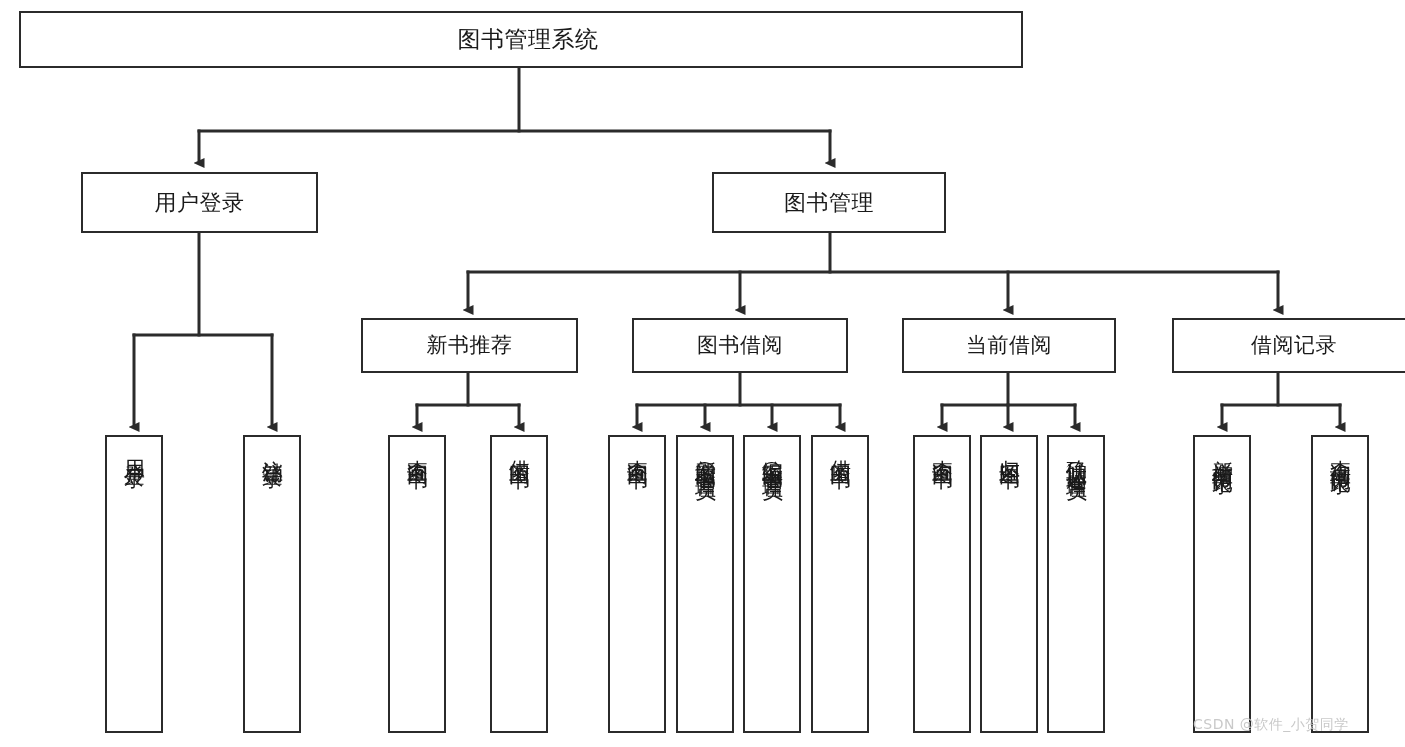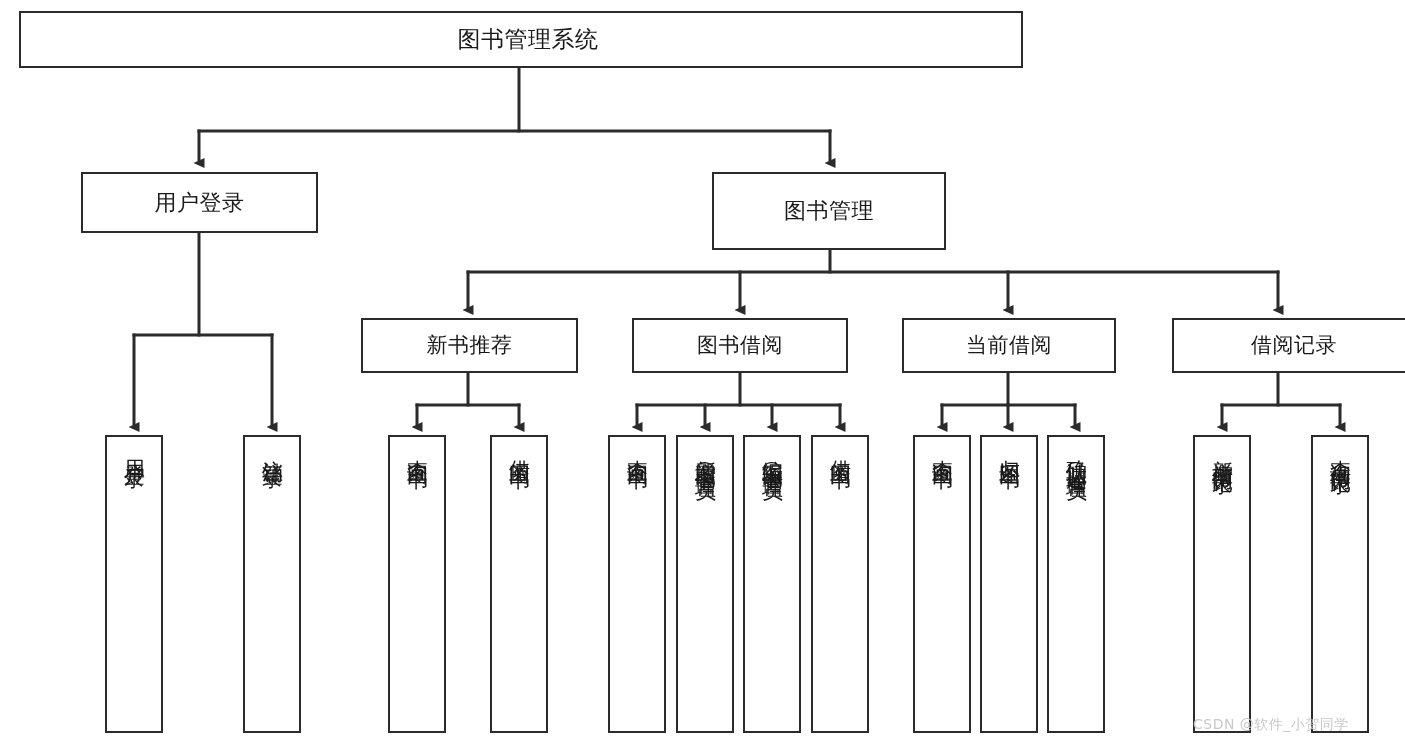--- a/index.html
+++ b/index.html
@@ -125,21 +125,21 @@
     </g>
   </svg>
 
   <div class="node level-root" style="left:19px; top:11px; width:1004px; height:57px;padding-left:14px;">
     <span class="node-label">图书管理系统</span>
   </div>
 
   <div class="node level-1" style="left:81px; top:172px; width:237px; height:61px;">
     <span class="node-label">用户登录</span>
   </div>
-  <div class="node level-1" style="left:712px; top:172px; width:234px; height:78px;">
+  <div class="node level-1" style="left:712px; top:172px; width:234px; height:61px;">
     <span class="node-label">图书管理</span>
   </div>
 
   <div class="node level-2" style="left:361px; top:318px; width:217px; height:55px;">
     <span class="node-label">新书推荐</span>
   </div>
   <div class="node level-2" style="left:632px; top:318px; width:216px; height:55px;">
     <span class="node-label">图书借阅</span>
   </div>
   <div class="node level-2" style="left:902px; top:318px; width:214px; height:55px;">

